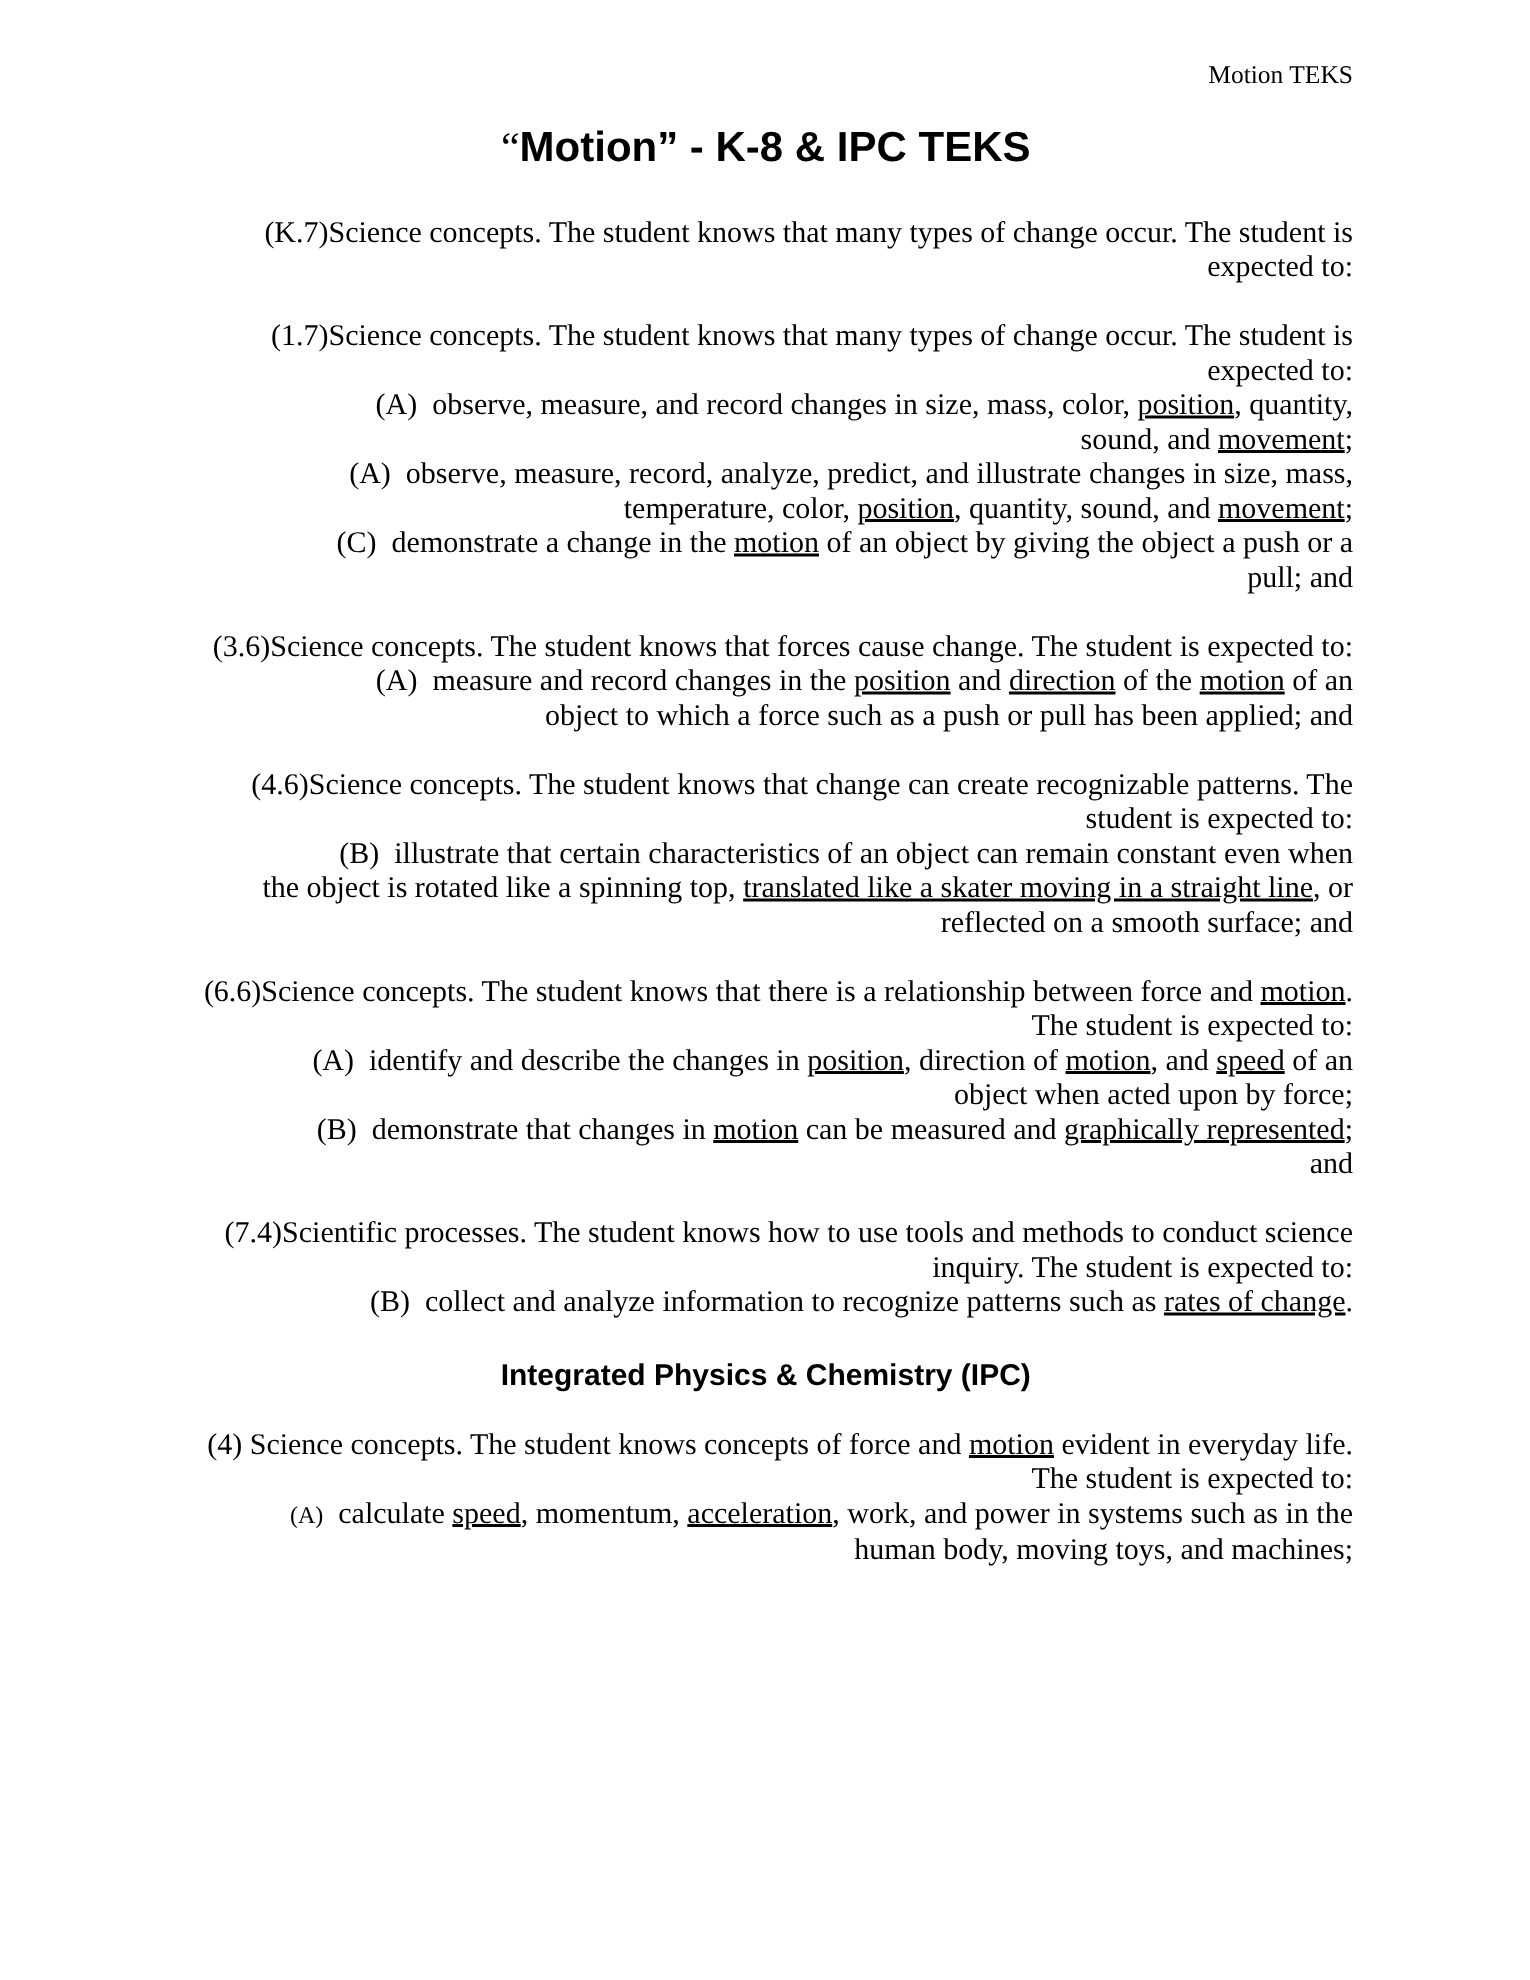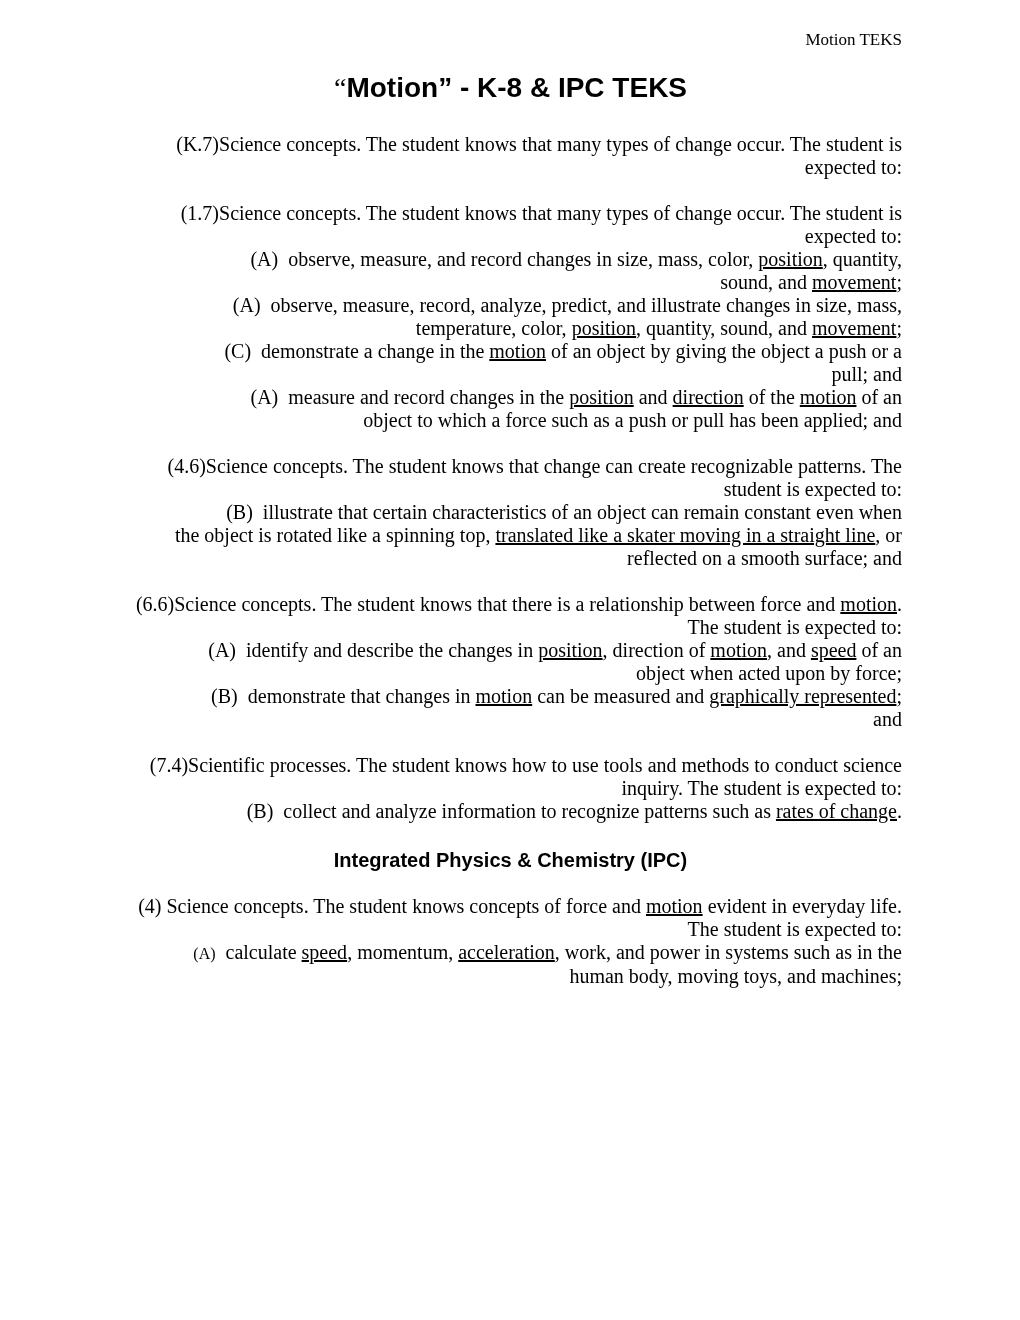--- a/index.html
+++ b/index.html
@@ -12,21 +12,21 @@
     height: 1320px;
     font-family: "Liberation Serif", "DejaVu Serif", serif;
     font-size: 20px;
     color: #000000;
     box-sizing: border-box;
   }
   .page {
     width: 1020px;
     height: 1320px;
     box-sizing: border-box;
-    padding-top: 30px;
+    padding-top: 40px;
     overflow: hidden;
   }
   .content {
     width: 783px;
     margin-left: 119px;
   }
   .running-head {
     text-align: right;
     font-size: 17px;
     line-height: 20px;
@@ -91,20 +91,21 @@
 <div class="page">
   <div class="content">
     <p class="running-head">Motion TEKS</p>
     <h1 class="doc-title"><span class="lead-quote">“</span><span class="title-main">Motion” - K-8 &amp; IPC TEKS</span></h1>
     <div>
         <p class="para intro first"><span>(K.7)Science concepts. The student knows that many types of change occur. The student is expected to:</span></p>
         <p class="para intro gap"><span>(1.7)Science concepts. The student knows that many types of change occur. The student is expected to:</span></p>
         <p class="para item"><span>(A)  observe, measure, and record changes in size, mass, color, </span><span class="ul">position</span><span>, quantity, sound, and </span><span class="ul">movement</span><span>;</span></p>
         <p class="para item"><span>(A)  observe, measure, record, analyze, predict, and illustrate changes in size, mass, temperature, color, </span><span class="ul">position</span><span>, quantity, sound, and </span><span class="ul">movement</span><span>;</span></p>
         <p class="para item"><span>(C)  demonstrate a change in the </span><span class="ul">motion</span><span> of an object by giving the object a push or a pull; and</span></p>
+        <p class="para intro gap"><span>(3.6)Science concepts. The student knows that forces cause change. The student is expected to:</span></p>
         <p class="para item"><span>(A)  measure and record changes in the </span><span class="ul">position</span><span> and </span><span class="ul">direction</span><span> of the </span><span class="ul">motion</span><span> of an object to which a force such as a push or pull has been applied; and</span></p>
         <p class="para intro gap"><span>(4.6)Science concepts. The student knows that change can create recognizable patterns. The student is expected to:</span></p>
         <p class="para item"><span>(B)  illustrate that certain characteristics of an object can remain constant even when the object is rotated like a spinning top, </span><span class="ul">translated like a skater moving in a straight line</span><span>, or reflected on a smooth surface; and</span></p>
         <p class="para intro gap"><span>(6.6)Science concepts. The student knows that there is a relationship between force and </span><span class="ul">motion</span><span>. The student is expected to:</span></p>
         <p class="para item"><span>(A)  identify and describe the changes in </span><span class="ul">position</span><span>, direction of </span><span class="ul">motion</span><span>, and </span><span class="ul">speed</span><span> of an object when acted upon by force;</span></p>
         <p class="para item"><span>(B)  demonstrate that changes in </span><span class="ul">motion</span><span> can be measured and </span><span class="ul">graphically represented</span><span>; and</span></p>
         <p class="para intro gap"><span>(7.4)Scientific processes. The student knows how to use tools and methods to conduct science inquiry. The student is expected to:</span></p>
         <p class="para item"><span>(B)  collect and analyze information to recognize patterns such as </span><span class="ul">rates of change</span><span>.</span></p>
         <h2 class="center-heading gap"><span>Integrated Physics &amp; Chemistry (IPC)</span></h2>
         <p class="para intro gap"><span>(4) Science concepts. The student knows concepts of force and </span><span class="ul">motion</span><span> evident in everyday life. The student is expected to:</span></p>

